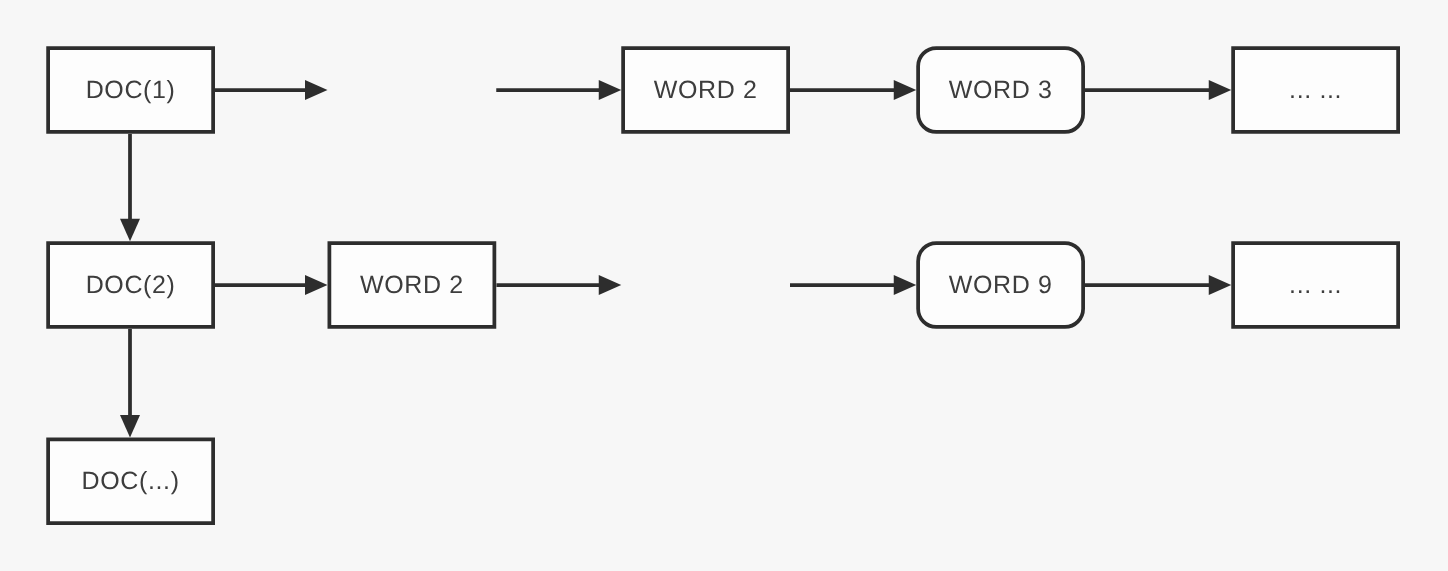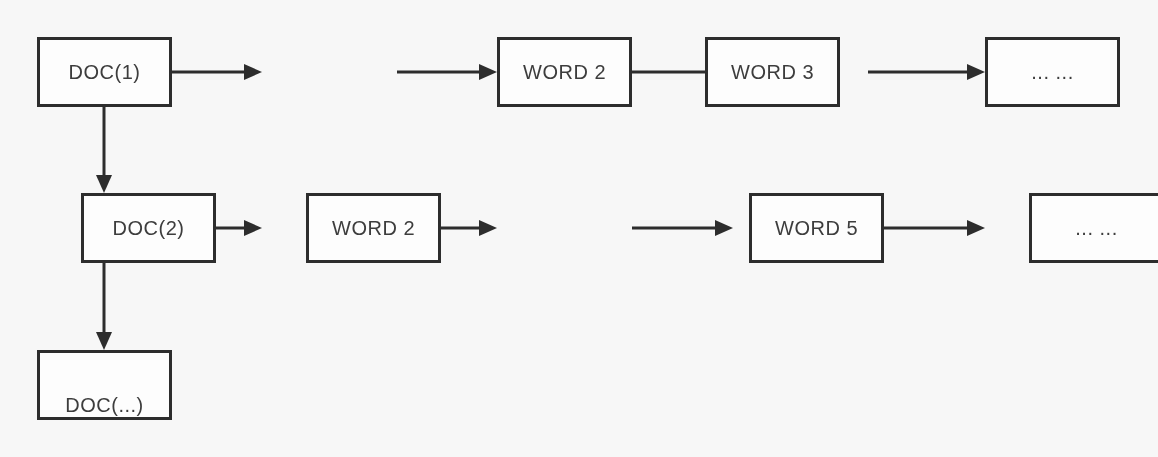--- a/index.html
+++ b/index.html
@@ -47,27 +47,27 @@
     justify-content: center;
   }
   .node span {
     color: var(--text);
     font-size: 20px;
     letter-spacing: 0.5px;
     white-space: nowrap;
   }
   
   .r1 { top: 37px; }
-  .r2 { top: 193px; margin-left: 44px; }
-  .r3 { top: 350px; align-items: flex-end; }
+  .r2 { top: 193px; }
+  .r3 { top: 350px; }
   
   .c1 { left: 37px; }
   .c2 { left: 262px; }
   .c3 { left: 497px; }
-  .c4 { left: 705px; }
+  .c4 { left: 733px; border-radius: 16px; }
   .c5 { left: 985px; }
 </style>
 </head>
 <body>
 
 <div class="canvas">
 
   <svg class="arrow-layer" width="1158" height="457" viewBox="0 0 1158 457" aria-hidden="true">
 
     <g>
@@ -127,21 +127,21 @@
     <span>... ...</span>
   </div>
 
   <div class="node r2 c1">
     <span>DOC(2)</span>
   </div>
   <div class="node r2 c2">
     <span>WORD 2</span>
   </div>
   <div class="node r2 c4">
-    <span>WORD 5</span>
+    <span>WORD 9</span>
   </div>
   <div class="node r2 c5">
     <span>... ...</span>
   </div>
 
   <div class="node r3 c1">
     <span>DOC(...)</span>
   </div>
 
 </div>

